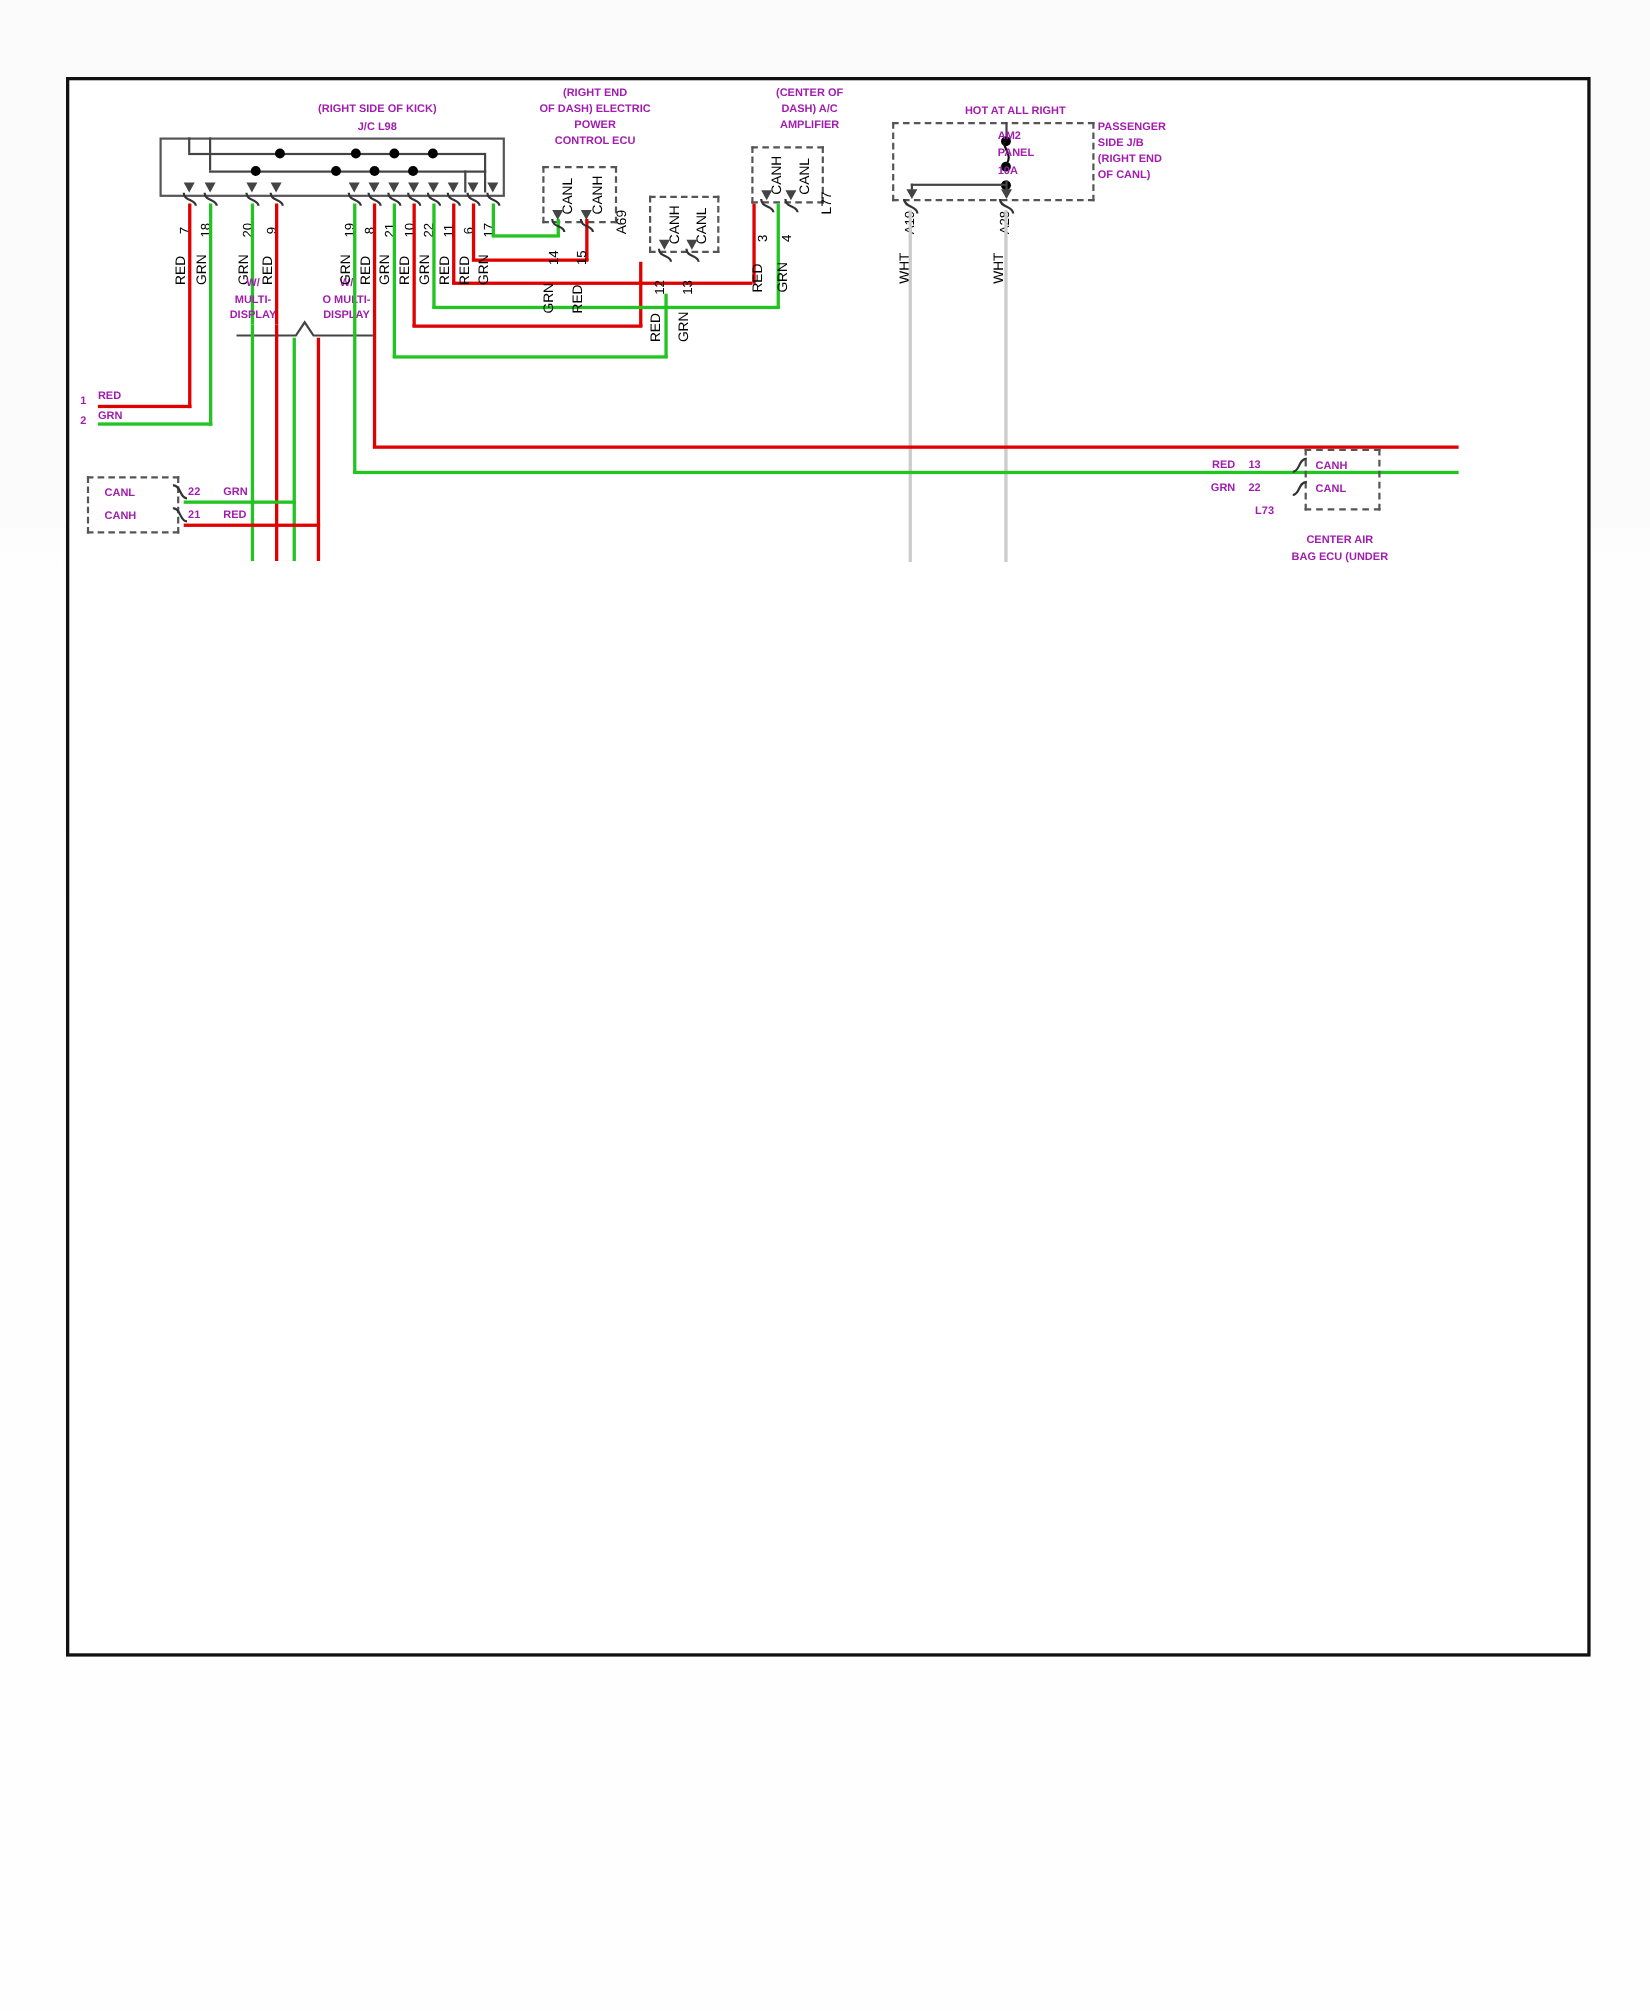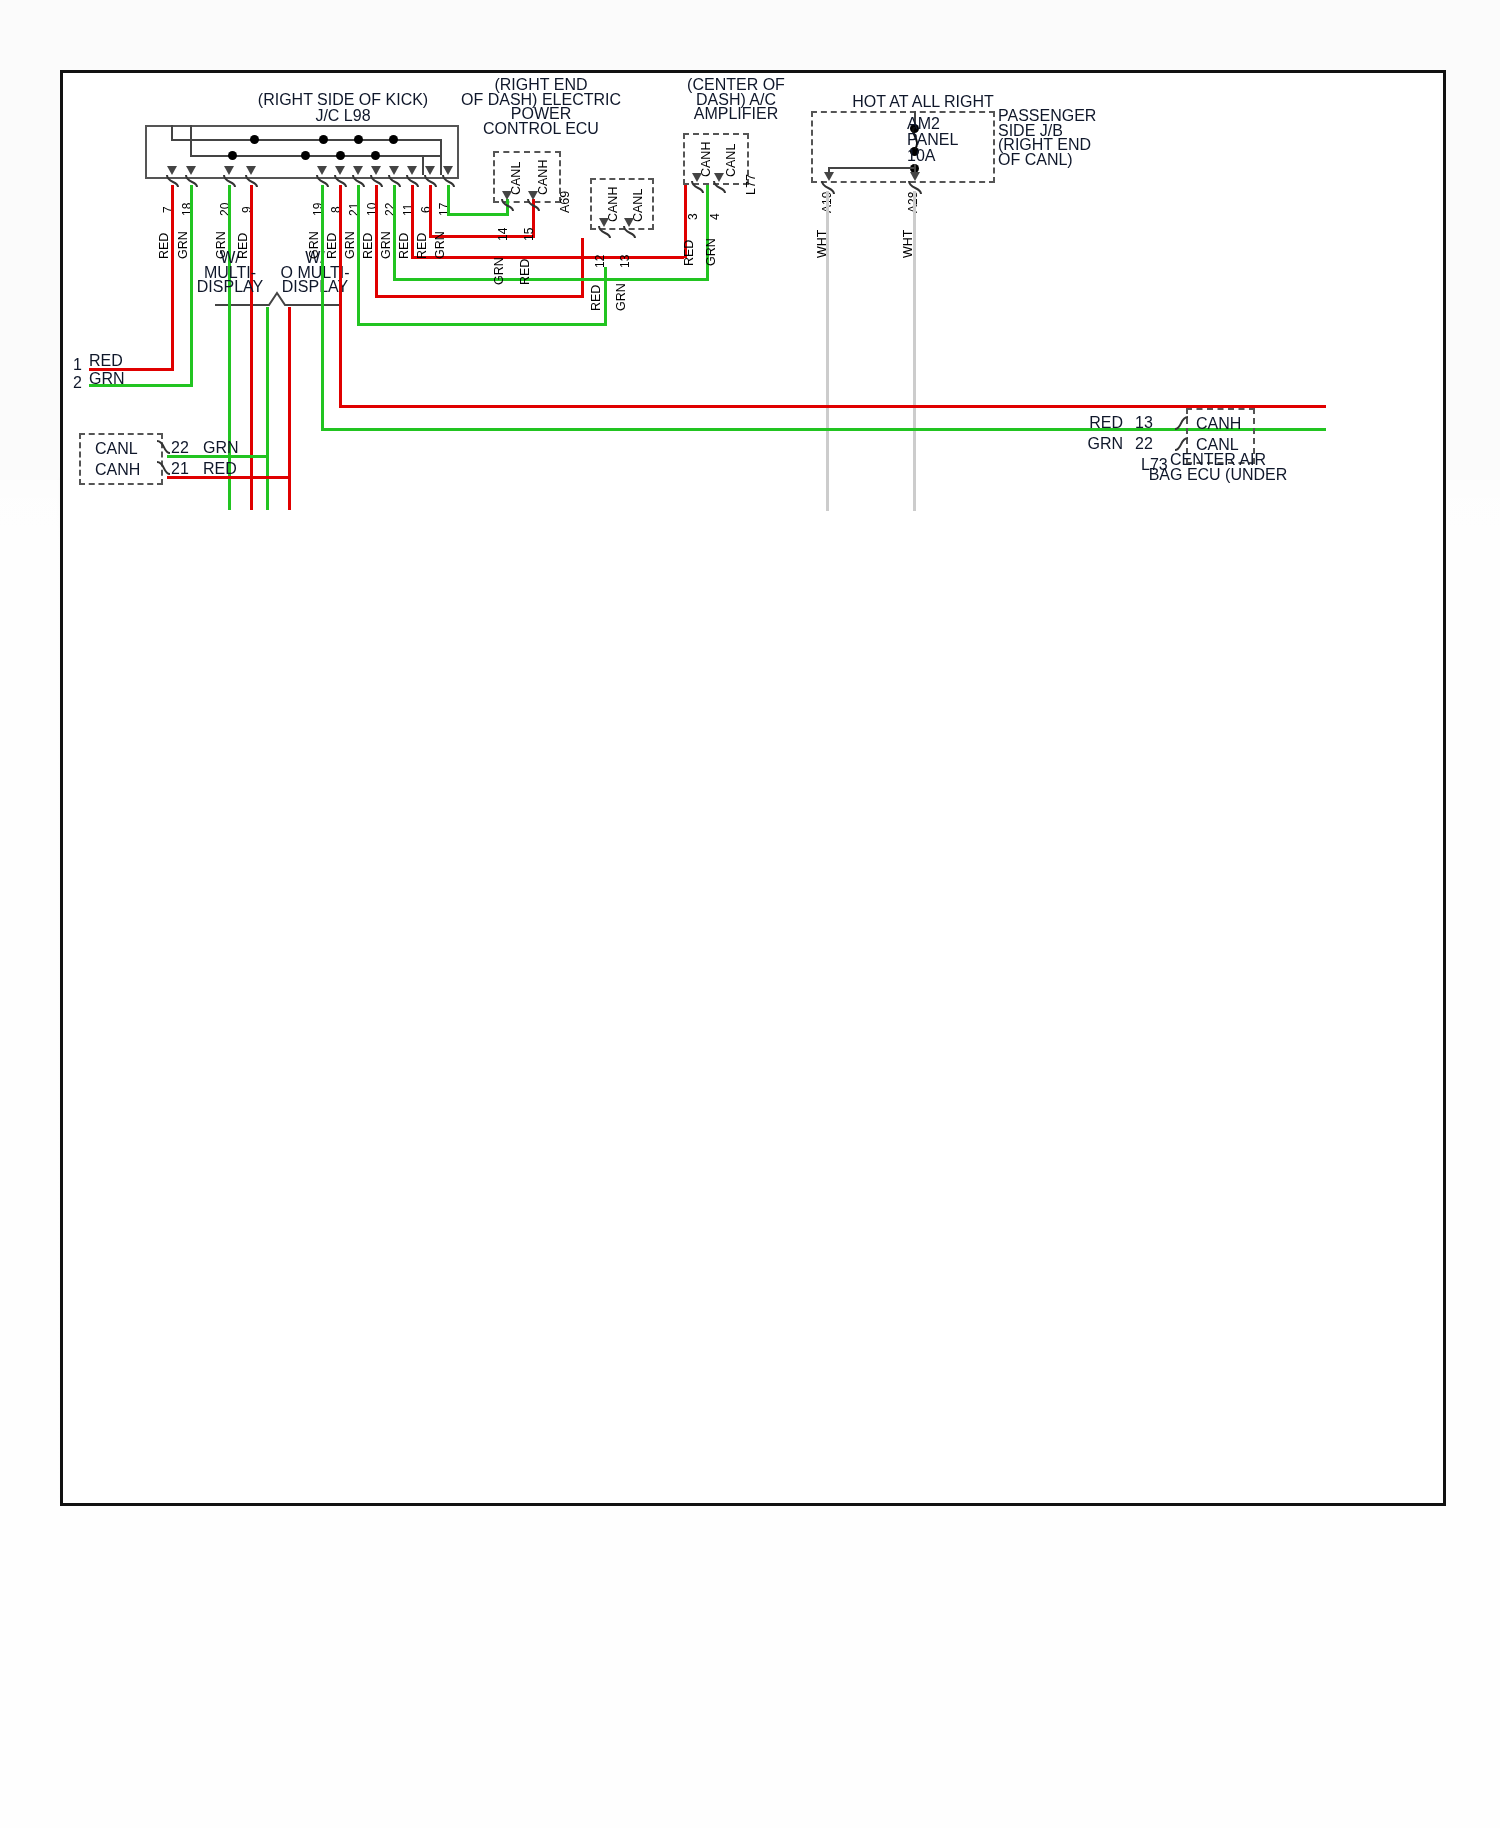--- a/index.html
+++ b/index.html
@@ -10,21 +10,21 @@
   #sheet{position:absolute;left:60px;top:70px;width:1380px;height:1430px;background:#fff;border:3px solid #111;}
   #sheet-inner{position:absolute;inset:0;}
 
   
   #faded{position:absolute;left:0;top:480px;width:1500px;height:1348px;
          opacity:.30;filter:blur(2.2px);pointer-events:none;}
   #whitewash{position:absolute;left:0;top:480px;width:1500px;height:1348px;
              background:linear-gradient(to bottom,rgba(255,255,255,.55) 0,rgba(255,255,255,.80) 60px,rgba(255,255,255,.86) 100%);
              pointer-events:none;}
 
-  .lbl{position:absolute;font-size:16px;line-height:14.5px;color:#0f172a;white-space:pre;}
+  .lbl{position:absolute;font-size:10px;line-height:14.5px;color:#a21caf;white-space:pre;font-weight:bold;}
   .lbl.c{text-align:center;}
   .lbl.r{text-align:right;}
   .vlabel{position:absolute;font-size:12.5px;color:#000;white-space:nowrap;
           transform-origin:0 0;transform:rotate(-90deg);}
   .num{position:absolute;font-size:12px;color:#000;white-space:nowrap;
        transform-origin:0 0;transform:rotate(-90deg);}
 
   .wire{position:absolute;}
 
   .hr-red{height:3px;background:#e00000;}
@@ -466,18 +466,18 @@
           <path d="M13 2 C 5 2, 7 14, 0 14" stroke="#333" stroke-width="2" fill="none"></path>
         </svg>
     <svg style="position:absolute;left:1112px;top:363px;" width="14" height="18">
           <path d="M13 2 C 5 2, 7 14, 0 14" stroke="#333" stroke-width="2" fill="none"></path>
         </svg>
     <div class="lbl r" style="left:1020px;top:343px;width:40px;">RED</div>
     <div class="lbl" style="left:1072px;top:343px;">13</div>
     <div class="lbl r" style="left:1020px;top:364px;width:40px;">GRN</div>
     <div class="lbl" style="left:1072px;top:364px;">22</div>
     <div class="lbl" style="left:1078px;top:385px;">L73</div>
-    <div class="lbl c" style="left:1070px;top:380px;width:170px;">CENTER AIR
+    <div class="lbl c" style="left:1070px;top:412px;width:170px;">CENTER AIR
 BAG ECU (UNDER</div>
 
   </div>
   </div>
 </div>
 
 </body></html>

